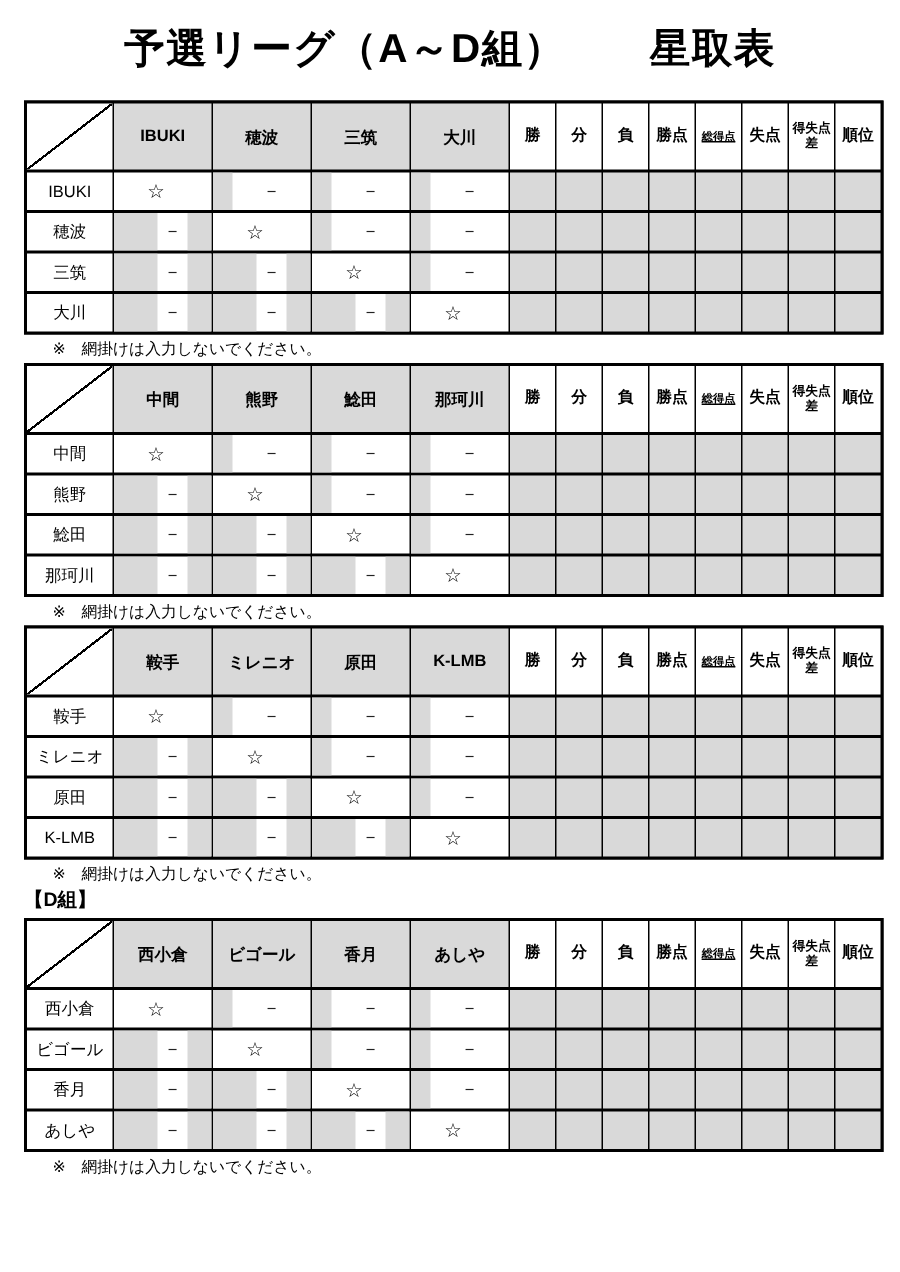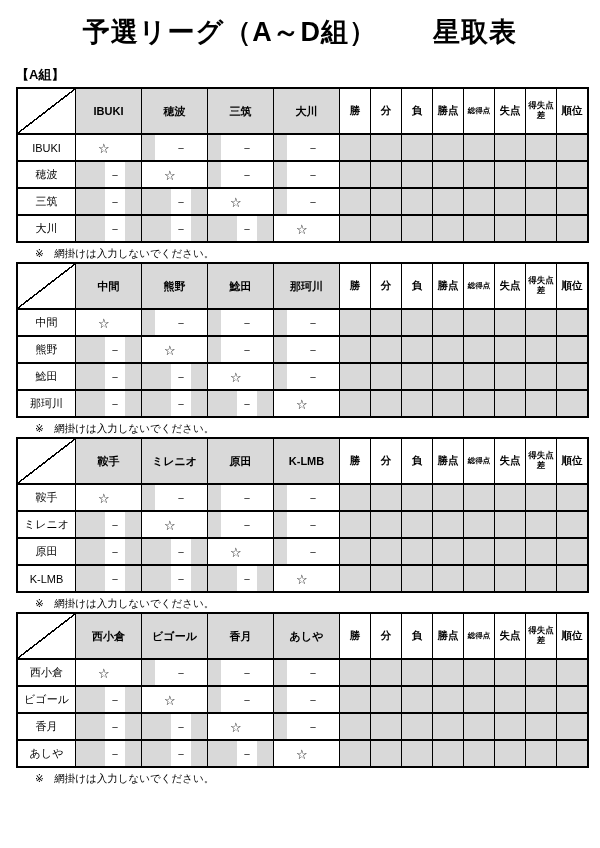--- a/index.html
+++ b/index.html
@@ -22,21 +22,21 @@
     width:fit-content;
   }
   .cell {
     background:#fff; position:relative; overflow:hidden;
     display:flex; align-items:center; justify-content:center;
   }
   .shaded { background:#d9d9d9; }
   .team-h { font-size:11px; font-weight:600; }
   .row-label { font-size:11px; }
   .stat-h { font-size:10.5px; font-weight:600; text-align:center; line-height:1.1; padding:0 1px; }
-  .stat-h.sm { font-size:7.5px; }
+  .stat-h.sm { font-size:7.5px;text-decoration:underline; }
   .stat-h.xs { font-size:8.5px; line-height:1.15; word-break:break-all; }
   .diag-bg {
     position:absolute; inset:0;
     background:linear-gradient(to bottom right,
       transparent 48.9%, #000 48.9%, #000 51.1%, transparent 51.1%);
   }
   .match .strip { position:absolute; top:0; bottom:0; background:#d9d9d9; }
   .dash {
     position:absolute; left:60%; top:50%; transform:translate(-50%,-50%);
     font-size:11px; color:#222;
@@ -47,21 +47,20 @@
   }
   .note { font-size:10.5px; line-height:12px; margin:4px 0 0 19px; }
 </style>
 </head>
 <body>
 
 <div class="title">予選リーグ（A～D組）　　星取表</div>
 
 <div id="groups">
     <div class="group">
-      <div class="group-label">【A組】</div>
       <div class="grid">
         <div class="cell">
           <div class="diag-bg"></div>
         </div>
         <div class="cell shaded team-h">IBUKI</div>
         <div class="cell shaded team-h">穂波</div>
         <div class="cell shaded team-h">三筑</div>
         <div class="cell shaded team-h">大川</div>
         <div class="cell stat-h">勝</div>
         <div class="cell stat-h">分</div>
@@ -414,20 +413,21 @@
         <div class="cell shaded stat-b"></div>
         <div class="cell shaded stat-b"></div>
         <div class="cell shaded stat-b"></div>
         <div class="cell shaded stat-b"></div>
         <div class="cell shaded stat-b"></div>
         <div class="cell shaded stat-b"></div>
       </div>
       <div class="note">※　網掛けは入力しないでください。</div>
     </div>
     <div class="group">
+      <div class="group-label">【D組】</div>
       <div class="grid">
         <div class="cell">
           <div class="diag-bg"></div>
         </div>
         <div class="cell shaded team-h">西小倉</div>
         <div class="cell shaded team-h">ビゴール</div>
         <div class="cell shaded team-h">香月</div>
         <div class="cell shaded team-h">あしや</div>
         <div class="cell stat-h">勝</div>
         <div class="cell stat-h">分</div>

